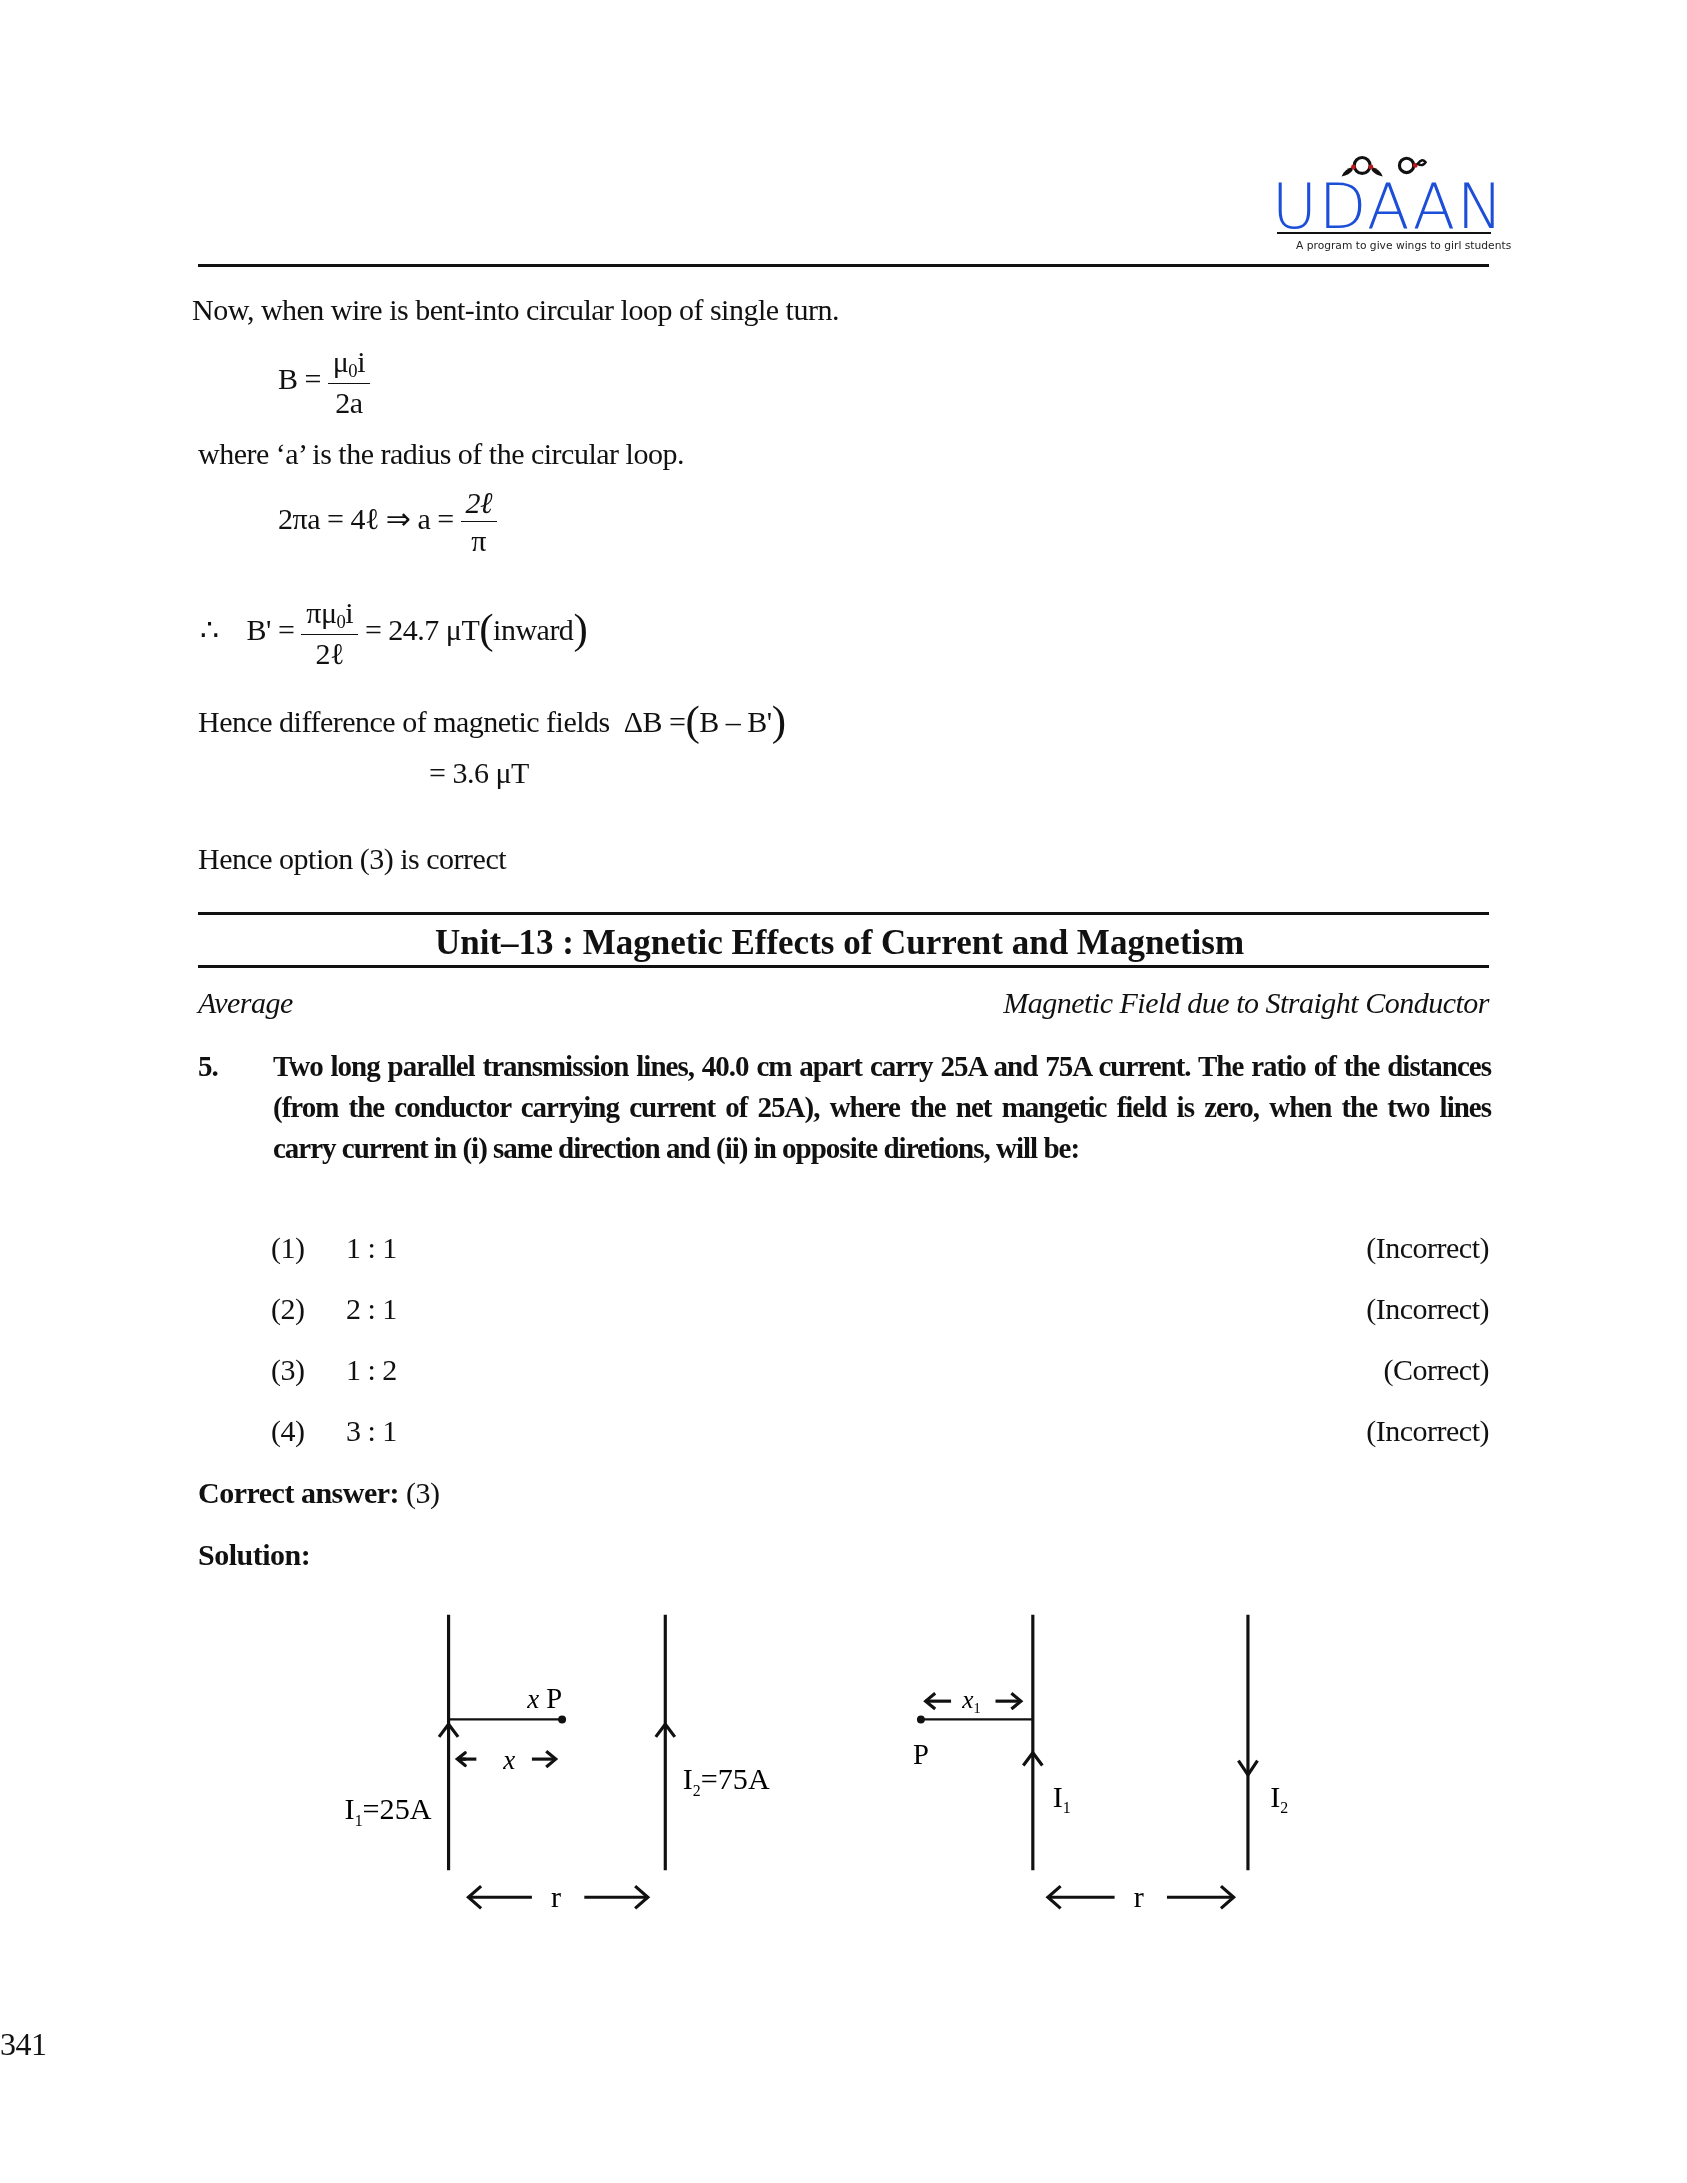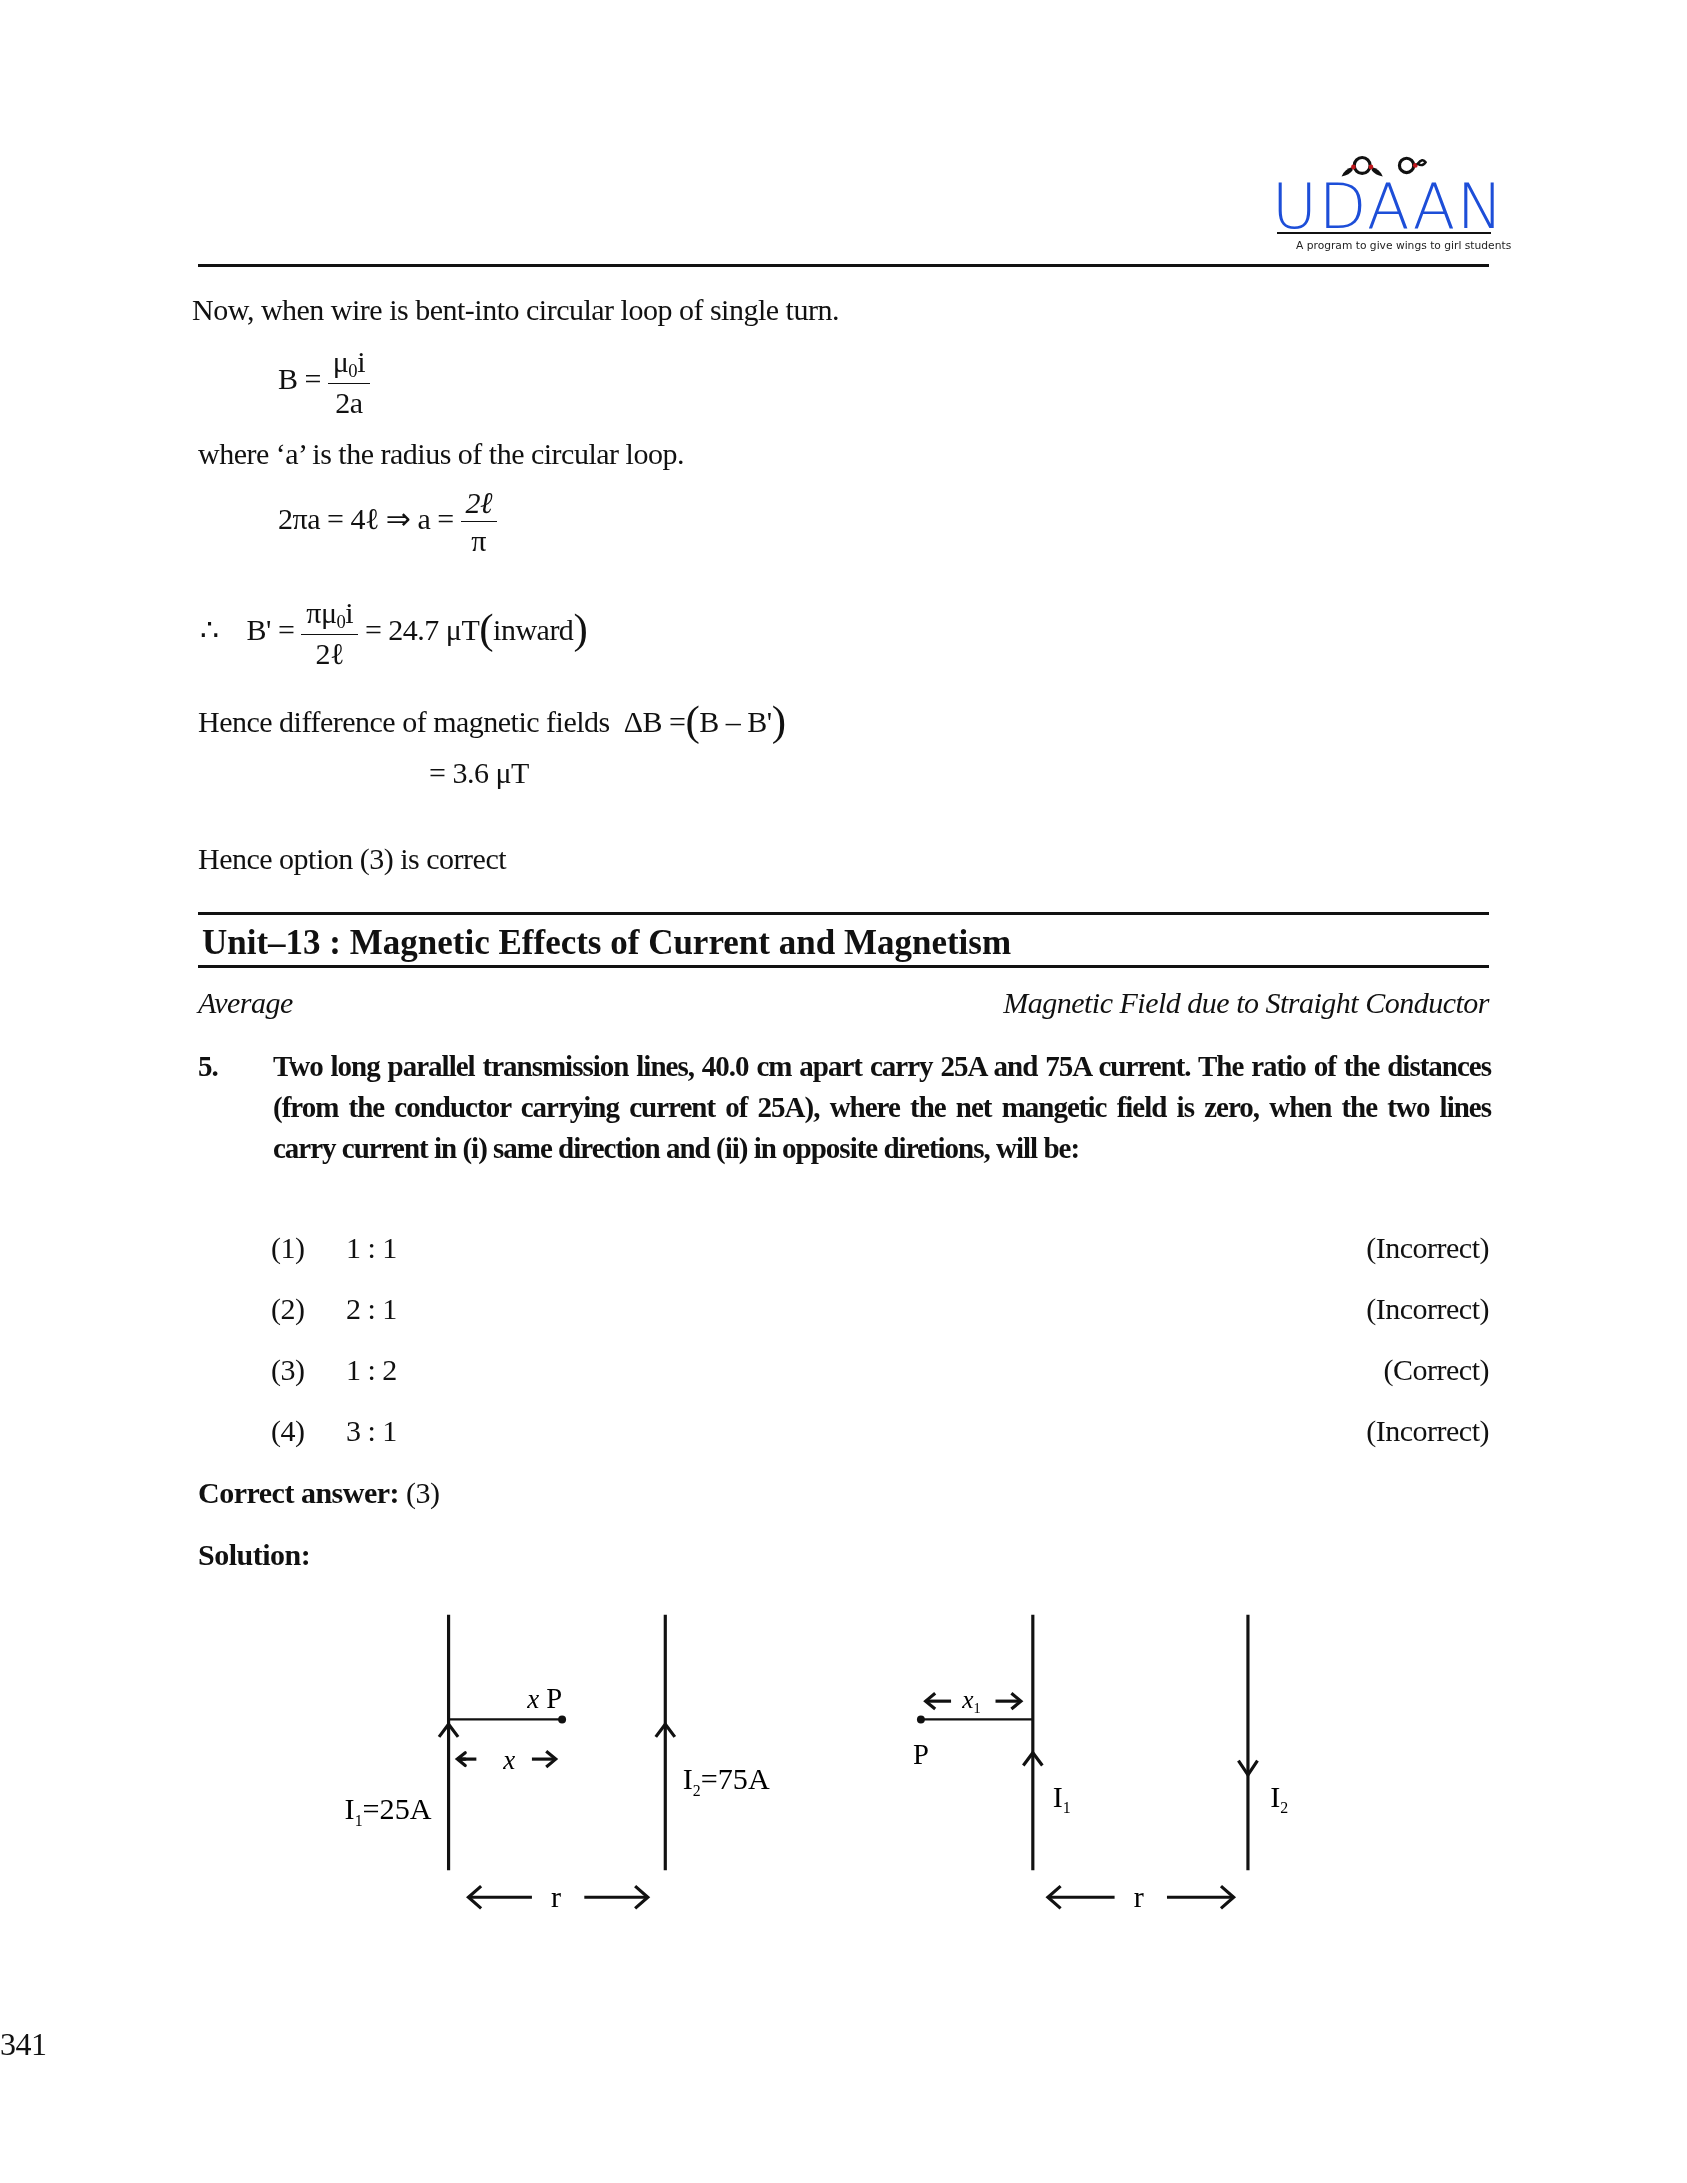--- a/index.html
+++ b/index.html
@@ -90,21 +90,21 @@
 <div class="abs txt" style="left:198px;top:699px;">
   <span>Hence difference of magnetic fields</span>&nbsp;
   <span>ΔB =</span><span class="bigparen">(</span><span>B – B'</span><span class="bigparen">)</span>
 </div>
 
 <div class="abs txt" style="left:429px;top:758px;">= 3.6  μT</div>
 
 <div class="abs txt" style="left:198px;top:822px;margin-top:22px;">Hence option (3) is correct</div>
 
 <div class="rule" style="left:198px;top:912px;width:1291px;height:3.2px;"></div>
-<div class="abs title" style="left:202px;top:923px;width:1291px;">Unit–13 : Magnetic Effects of Current and Magnetism</div>
+<div class="abs title" style="left:194px;top:923px;width:1291px;text-align:center;">Unit–13 : Magnetic Effects of Current and Magnetism</div>
 <div class="rule" style="left:198px;top:965px;width:1291px;height:3.2px;"></div>
 
 <div class="abs txt ital" style="left:198px;top:988px;">Average</div>
 <div class="abs txt ital" style="right:198px;top:988px;">Magnetic Field due to Straight Conductor</div>
 
 <div class="abs q" style="left:198px;top:1046px;">5.</div>
 <div class="abs q" style="left:273px;top:1046px;width:1218px;text-align:justify;">Two long parallel transmission lines, 40.0 cm apart carry 25A and 75A current. The ratio of the distances (from the conductor carrying current of 25A), where the net mangetic field is zero, when the two lines carry current in (i) same direction and (ii) in opposite diretions, will be:</div>
 
 <div class="abs" style="left:198px;top:1233px;width:1291px;">
   <div class="abs txt" style="left:73px;top:0;">(1)</div>

